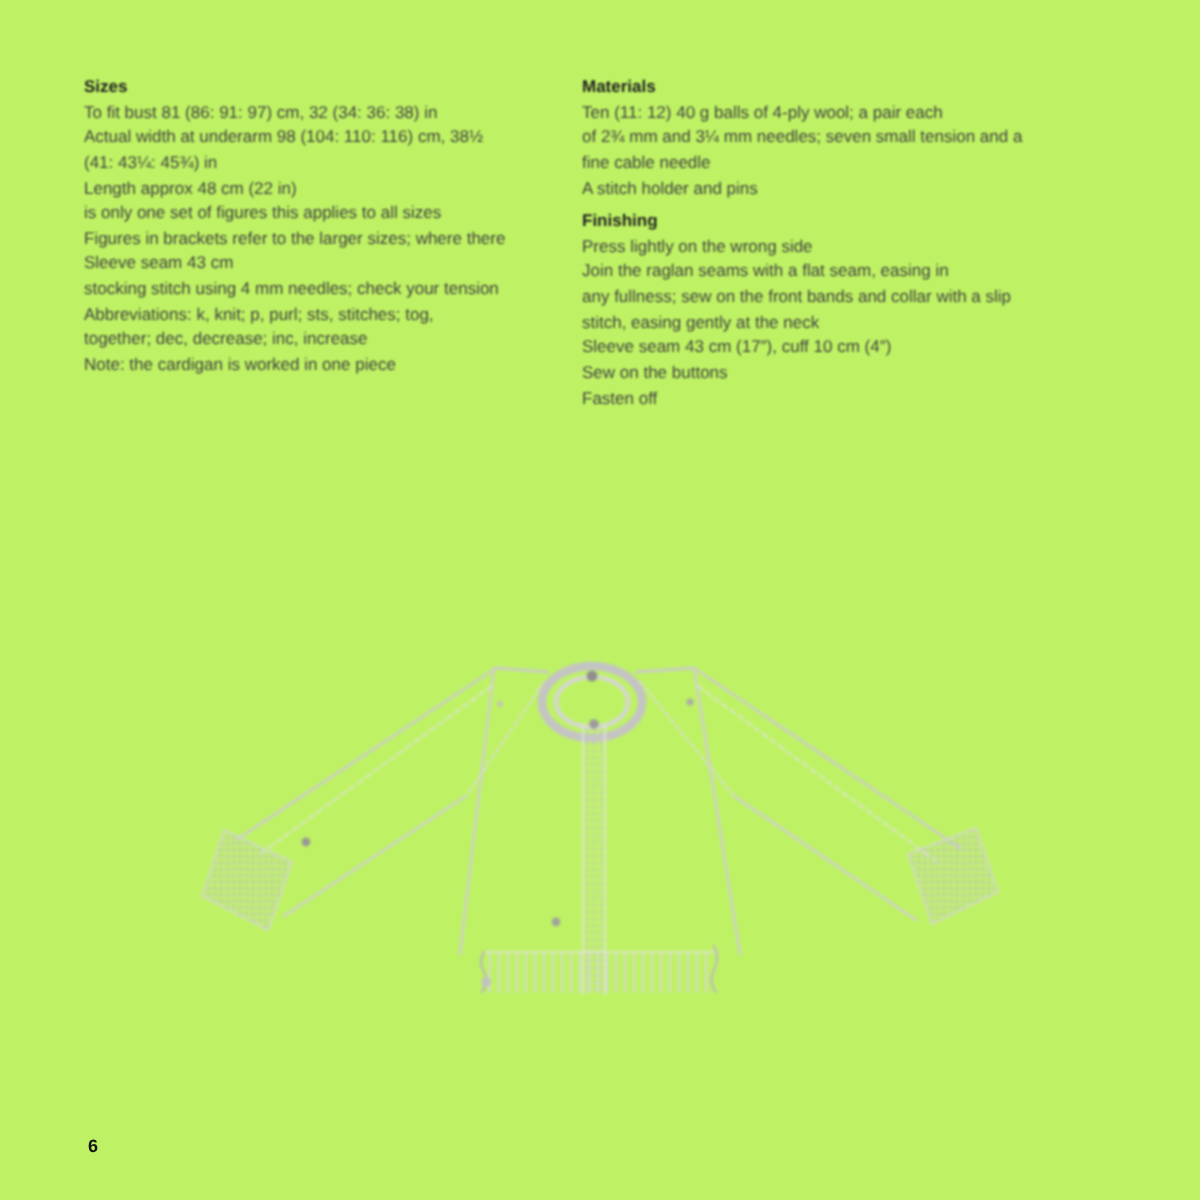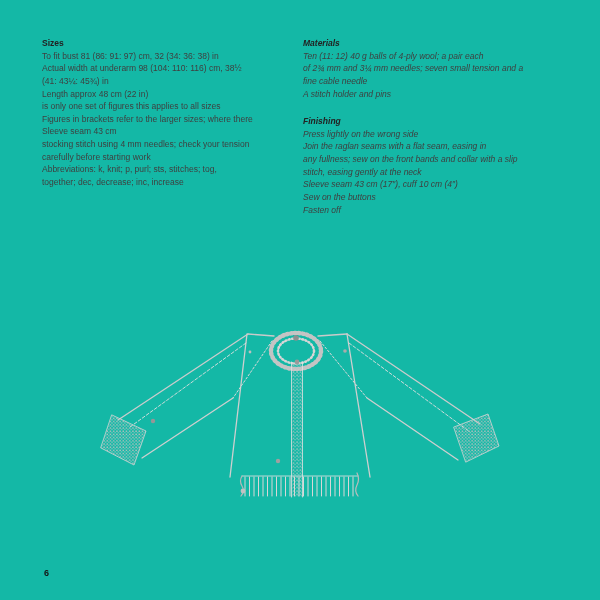--- a/index.html
+++ b/index.html
@@ -3,36 +3,36 @@
 <meta charset="utf-8">
 <style>
   * { margin:0; padding:0; box-sizing:border-box; }
   html,body { width:600px; height:600px; }
   body {
     background:#ffffff;
     font-family:"Liberation Sans", sans-serif;
     position:relative;
     overflow:hidden;
   }
-  .page { position:absolute; inset:0; background:#14b8a6; }
+  .page { position:absolute; inset:0; background:#bef264; }
 
   
   .col {
     position:absolute;
     top:37px;
     color:#3f3f3f;
     font-size:8.5px;
     line-height:12.65px;
     white-space:nowrap;
     filter: blur(0.45px);
   }
   .col-left  { left:42px;  width:250px; }
-  .col-right { left:303px; width:252px;font-style:italic; }
+  .col-right { left:291px; width:252px; }
   .heading { font-weight:bold; color:#222; }
-  .section-gap { margin-top:15px; }
+  .section-gap { margin-top:4px; }
   .tline { height:12.65px; }
 
   
   .illustration {
     position:absolute;
     left:100px; top:315px;
     width:400px; height:195px;
   }
 
   
@@ -52,23 +52,23 @@
   <div class="col col-left">
     <div class="tline heading">Sizes</div>
     <div class="tline">To fit bust 81 (86: 91: 97) cm, 32 (34: 36: 38) in</div>
     <div class="tline">Actual width at underarm 98 (104: 110: 116) cm, 38½</div>
     <div class="tline">(41: 43¼: 45¾) in</div>
     <div class="tline">Length approx 48 cm (22 in)</div>
     <div class="tline">is only one set of figures this applies to all sizes</div>
     <div class="tline">Figures in brackets refer to the larger sizes; where there</div>
     <div class="tline">Sleeve seam 43 cm</div>
     <div class="tline">stocking stitch using 4 mm needles; check your tension</div>
-    <div class="tline">carefully before starting work</div>
     <div class="tline">Abbreviations: k, knit; p, purl; sts, stitches; tog,</div>
     <div class="tline">together; dec, decrease; inc, increase</div>
+    <div class="tline">Note: the cardigan is worked in one piece</div>
   </div>
 
   <div class="col col-right">
     <div>
       <div class="tline heading">Materials</div>
       <div class="tline">Ten (11: 12) 40 g balls of 4-ply wool; a pair each</div>
       <div class="tline">of 2¾ mm and 3¼ mm needles; seven small tension and a</div>
       <div class="tline">fine cable needle</div>
       <div class="tline">A stitch holder and pins</div>
     </div>

